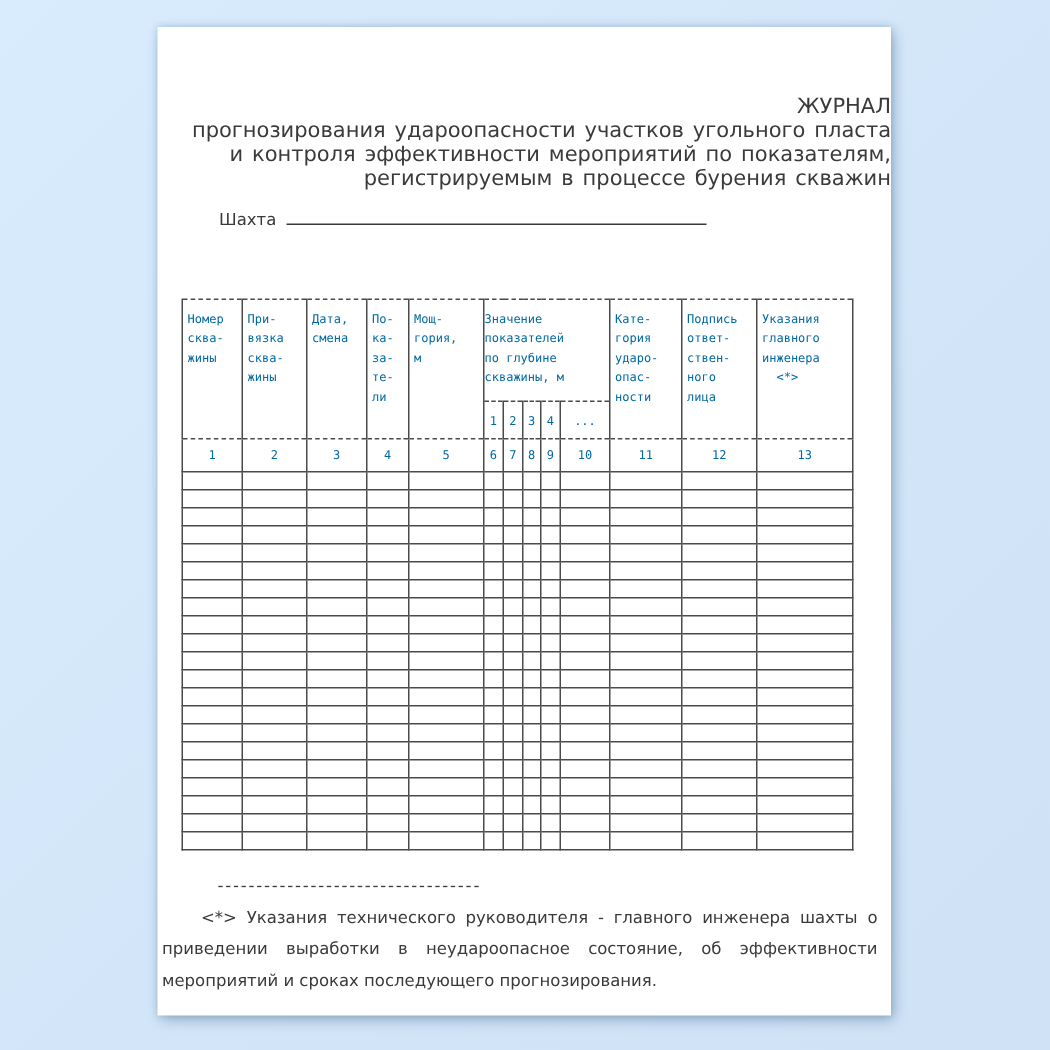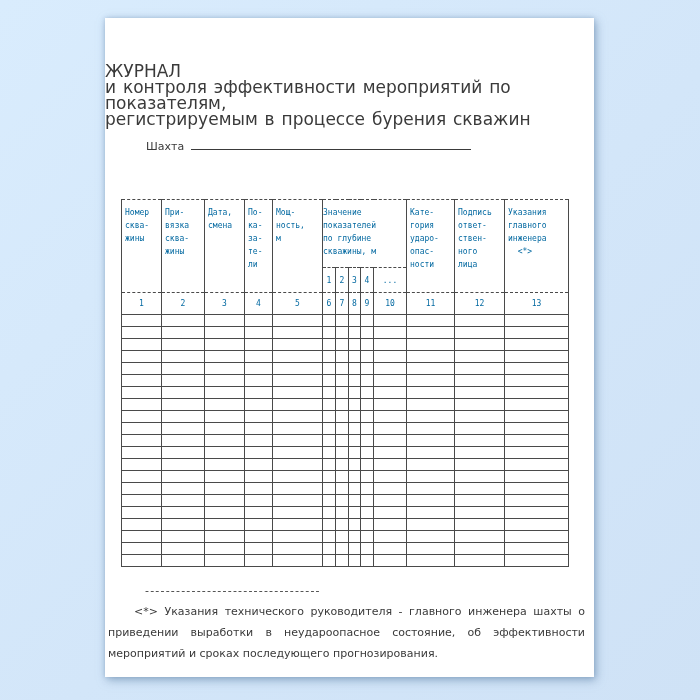--- a/index.html
+++ b/index.html
@@ -18,22 +18,22 @@
     width: 489px; height: 659px;
     background: #ffffff;
     box-shadow: 2px 3px 9px rgba(105, 138, 173, 0.65), 0 0 4px rgba(105,138,173,0.35);
     box-sizing: border-box;
     color: #3a3a3a;
   }
   
   .title-block {
     position: absolute;
     top: 45px; left: 0; right: 0;
-    text-align: left;
-    font-size: 17px;
+    text-align: right;
+    font-size: 14px;
     line-height: 16px;
     word-spacing: 1.5px;
     color: #3a3a3a;
   }
   
   .fields {
     position: absolute;
     top: 119px; left: 41px; right: 28px;
   }
   .field-row {
@@ -114,20 +114,21 @@
     color: #3a3a3a;
   }
 </style>
 </head>
 <body>
 
 <div class="page">
 
   <div class="title-block">
     <div>ЖУРНАЛ</div>
+    <div>прогнозирования удароопасности участков угольного пласта</div>
     <div>и контроля эффективности мероприятий по показателям,</div>
     <div>регистрируемым в процессе бурения скважин</div>
   </div>
 
   <div class="fields">
     <div class="field-row">
       <span>Шахта</span><span class="field-line shaft"></span>
     </div>
   </div>
 
@@ -157,21 +158,21 @@
 сква-
 жины</th>
         <th rowspan="2">Дата,
 смена</th>
         <th rowspan="2">По-
 ка-
 за-
 те-
 ли</th>
         <th rowspan="2">Мощ-
-ность,
+гория,
 м</th>
         <th colspan="5" class="group">Значение
 показателей
 по глубине
 скважины, м</th>
         <th rowspan="2">Кате-
 гория
 ударо-
 опас-
 ности</th>

